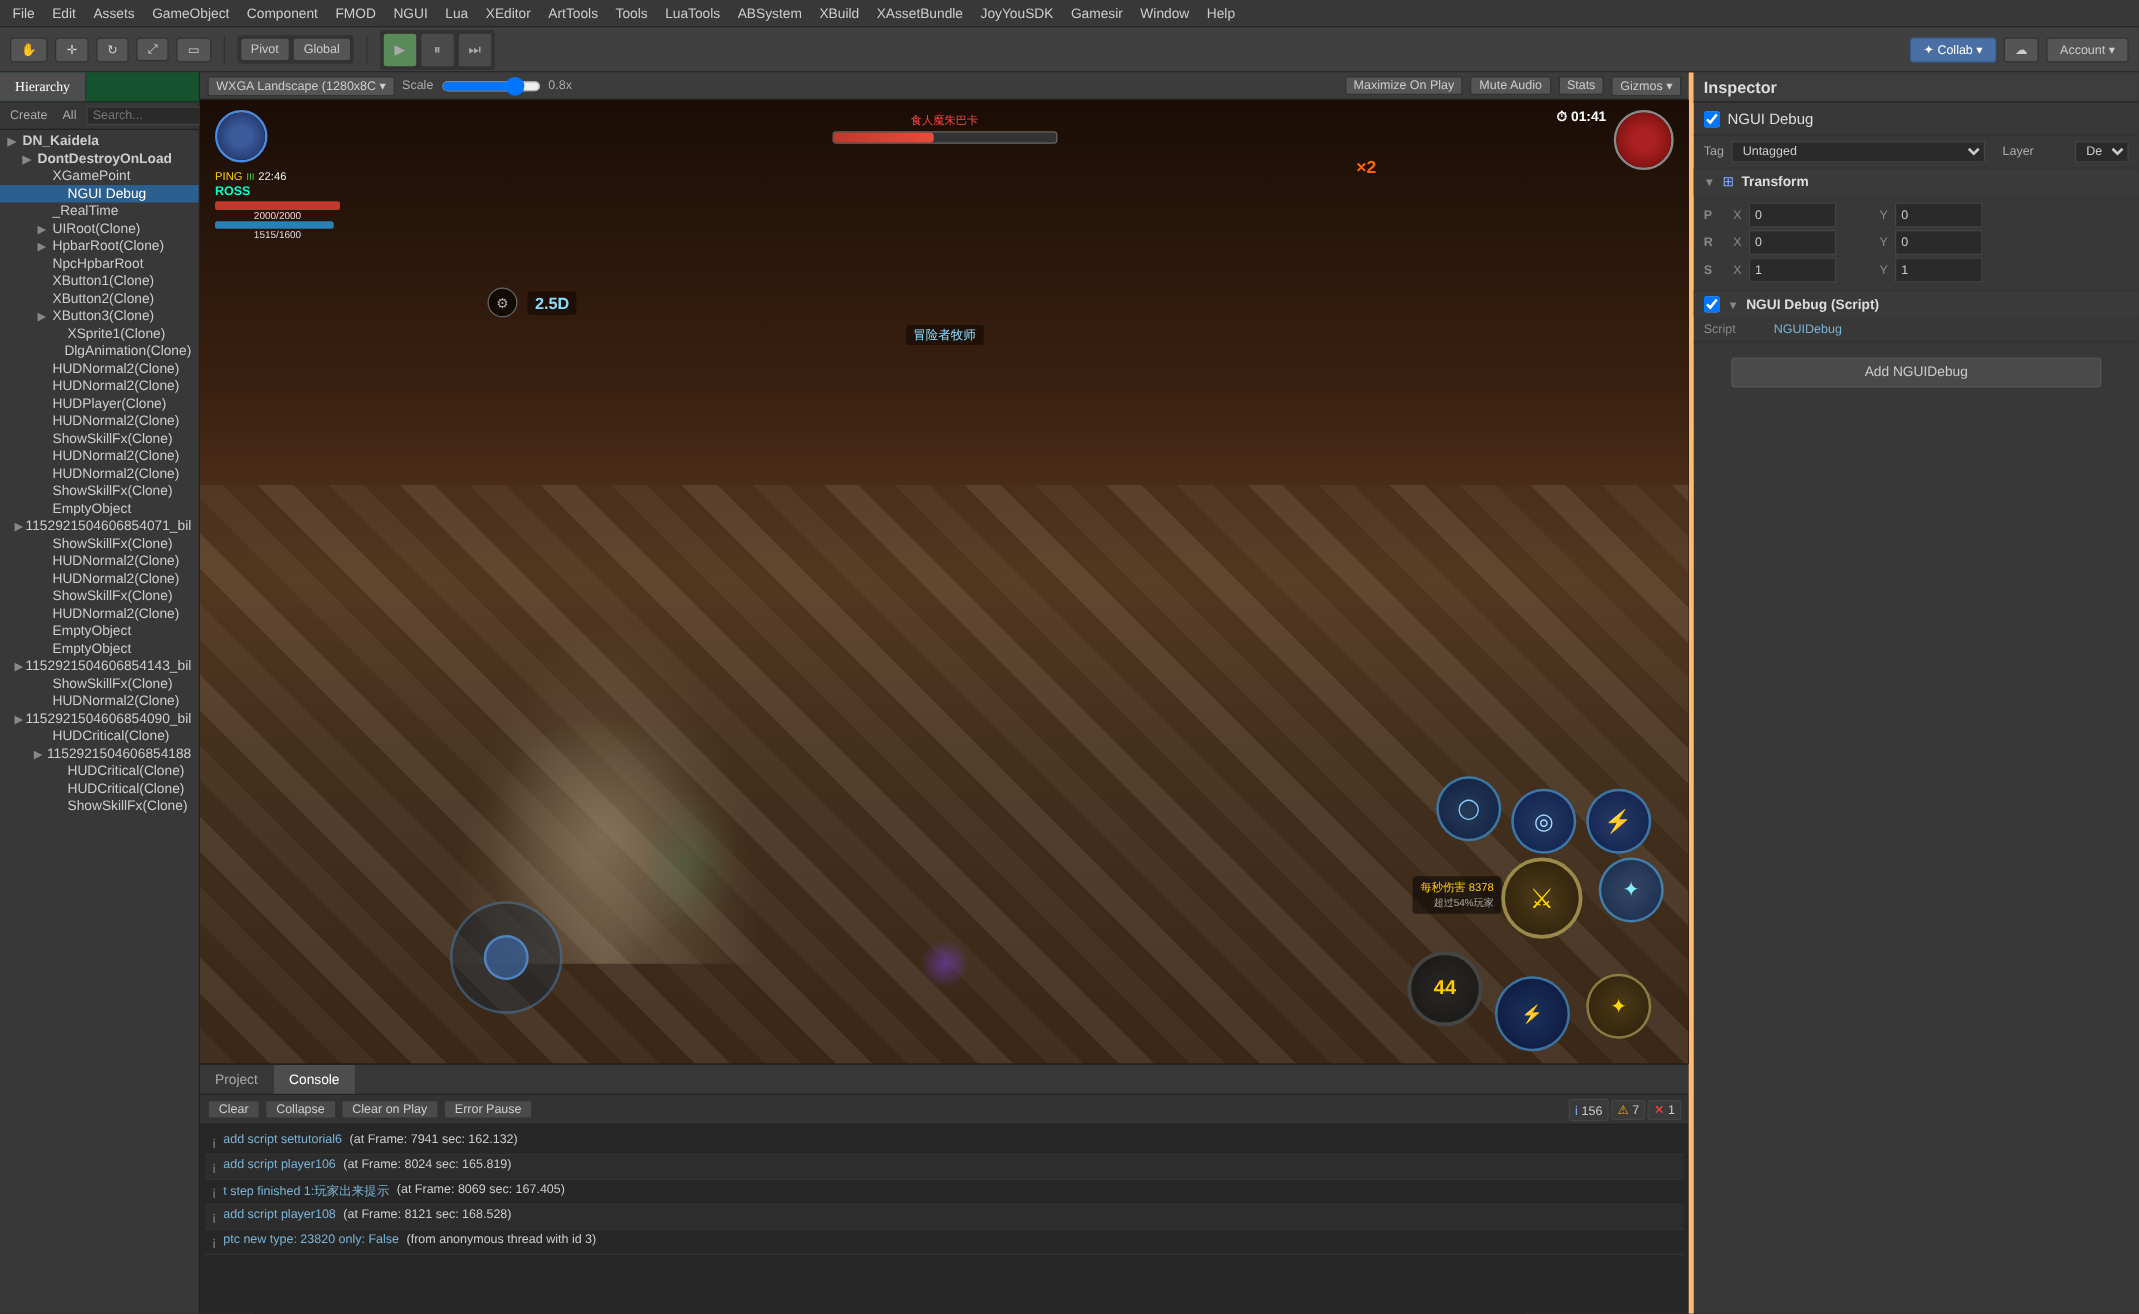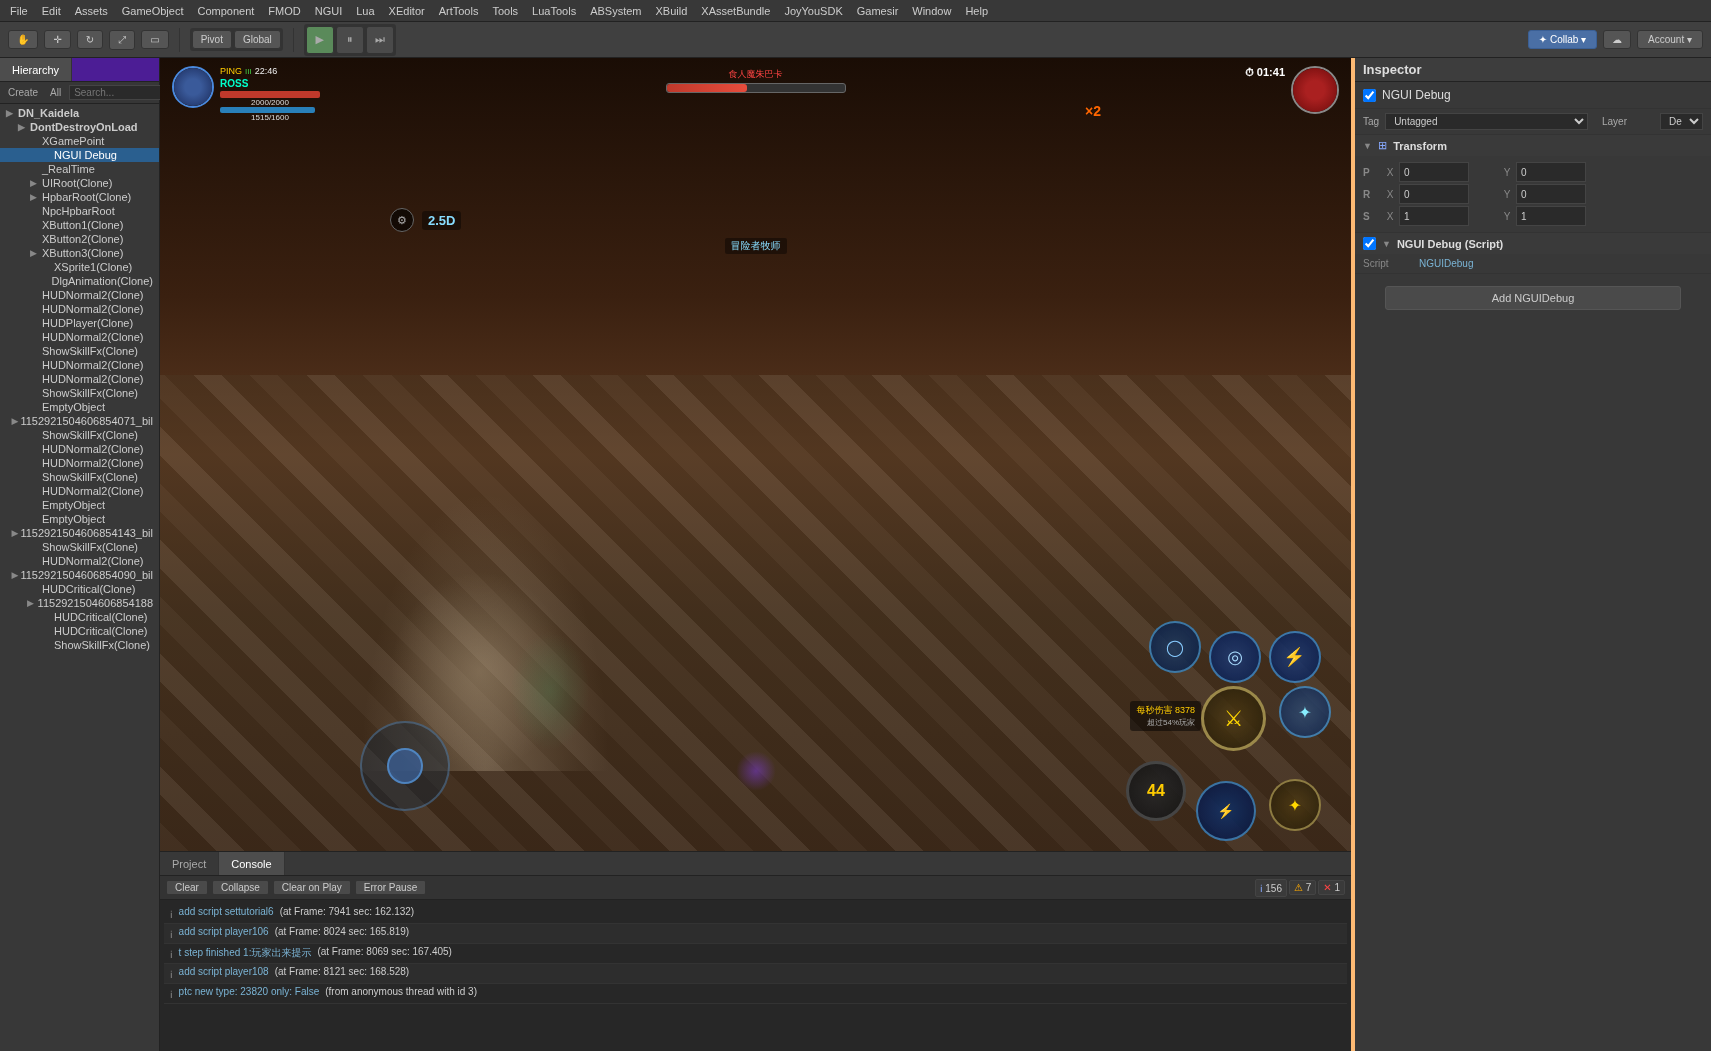--- a/index.html
+++ b/index.html
@@ -31,21 +31,21 @@
     .hier-item { padding: 1px 6px; cursor: pointer; display: flex; align-items: center; gap: 2px; color: #ccc; font-size: 11px; white-space: nowrap; overflow: hidden; }
     .hier-item.selected { background: #2a5f8f; color: #fff; }
     .hier-item.bold { font-weight: bold; }
     .hier-indent { display: inline-block; width: 10px; }
     .hier-arrow { color: #888; font-size: 9px; width: 10px; }
 
     
     #center { flex: 1; display: flex; flex-direction: column; min-width: 0; }
 
     
-    .tab-bar { display: flex; align-items: flex-end; background: #4c1d95; border-bottom: 1px solid #222; height: 24px; }
+    .tab-bar { display: flex; align-items: flex-end; background: #14532d; border-bottom: 1px solid #222; height: 24px; font-family: Liberation Serif, serif; }
     .tab { padding: 3px 12px; cursor: pointer; font-size: 11px; color: #aaa; border-right: 1px solid #333; display: flex; align-items: center; gap: 4px; height: 100%; }
     .tab.active { background: #4d4d4d; color: #fff; }
     #game-toolbar { display: flex; align-items: center; background: #3c3c3c; border-bottom: 1px solid #222; height: 22px; padding: 0 6px; gap: 6px; font-size: 10px; color: #aaa; }
     .game-toolbar-btn { background: #555; border: 1px solid #333; color: #ccc; padding: 1px 6px; border-radius: 2px; cursor: pointer; font-size: 10px; }
     #game-canvas { flex: 1; background: #1a1a1a; position: relative; overflow: hidden; }
 
     
     #bottom-panels { height: 200px; display: flex; flex-direction: column; border-top: 1px solid #222; }
     .bottom-tab-bar { display: flex; align-items: center; background: #383838; border-bottom: 1px solid #222; height: 24px; padding: 0; }
     .bottom-content { flex: 1; background: #272727; overflow-y: auto; padding: 4px; }
@@ -387,41 +387,52 @@
           <span class="hier-indent"></span>
           <span class="hier-indent"></span>
           <span>ShowSkillFx(Clone)</span>
         </div>
       </div>
   </div>
 
   <div id="center">
 
 
+    <div id="game-toolbar">
+      <div class="game-toolbar-btn">WXGA Landscape (1280x8C ▾</div>
+      <span>Scale</span>
+      <input type="range" min="0" max="1" step="0.1" value="0.8" style="width: 80px; height: 12px;">
+      <span>0.8x</span>
+      <div style="flex:1;"></div>
+      <div class="game-toolbar-btn">Maximize On Play</div>
+      <div class="game-toolbar-btn">Mute Audio</div>
+      <div class="game-toolbar-btn">Stats</div>
+      <div class="game-toolbar-btn">Gizmos ▾</div>
+    </div>
 
     <div id="game-canvas">
       <div class="game-viewport">
         <div class="game-scene-bg"></div>
 
         <div style="position:absolute; inset:0; background: linear-gradient(180deg, #1a0d05 0%, #3a2010 30%, #5a3820 50%, #3a2818 70%, #2a1a10 100%);"></div>
 
         <div style="position:absolute; bottom:0; left:0; right:0; height:60%; background: repeating-linear-gradient(45deg, #5a4530 0px, #5a4530 20px, #4a3520 20px, #4a3520 40px, #6a5540 40px, #6a5540 60px, #4a3520 60px, #4a3520 80px); opacity:0.5;"></div>
 
         <div style="position:absolute; bottom:80px; left:200px; width:250px; height:280px; z-index:5;">
           <div style="width:100%; height:100%; background: radial-gradient(ellipse at center bottom, rgba(200,180,150,0.3) 0%, transparent 70%); position:relative;">
 
             <div style="position:absolute; bottom:0; left:30px; width:180px; height:200px; background:radial-gradient(ellipse, rgba(180,160,130,0.4) 0%, transparent 70%); border-radius:50% 50% 40% 40%;"></div>
           </div>
         </div>
 
         <div style="position:absolute; bottom:100px; left:350px; width:80px; height:120px; z-index:6; background:radial-gradient(ellipse, rgba(80,120,80,0.4) 0%, transparent 70%); border-radius:40% 40% 30% 30%;"></div>
 
         <div class="game-hud-top">
 
-          <div style="display:flex; align-items:flex-start; gap:6px; z-index:10; position:relative;">
+          <div style="display:flex; align-items:flex-start; gap:6px; z-index:10; position:relative;flex-direction:column;">
             <div style="width:42px; height:42px; border-radius:50%; background:radial-gradient(circle, #2a4a8a, #0a1a4a); border:2px solid #4a8adf; display:flex; align-items:center; justify-content:center; overflow:hidden;">
               <div style="width:100%; height:100%; background:radial-gradient(circle, #3a5a9a 30%, #1a2a5a 100%);"></div>
             </div>
             <div style="display:flex; flex-direction:column; gap:2px;">
               <div style="color:#eee; font-size:9px; display:flex; align-items:center; gap:3px;">
                 <span style="color:#ffcc00;">PING</span>
                 <span style="color:#44cc44; font-size:8px;">III</span>
                 <span>22:46</span>
               </div>
               <div style="color:#00ffcc; font-size:10px; font-weight:bold;">ROSS</div>

